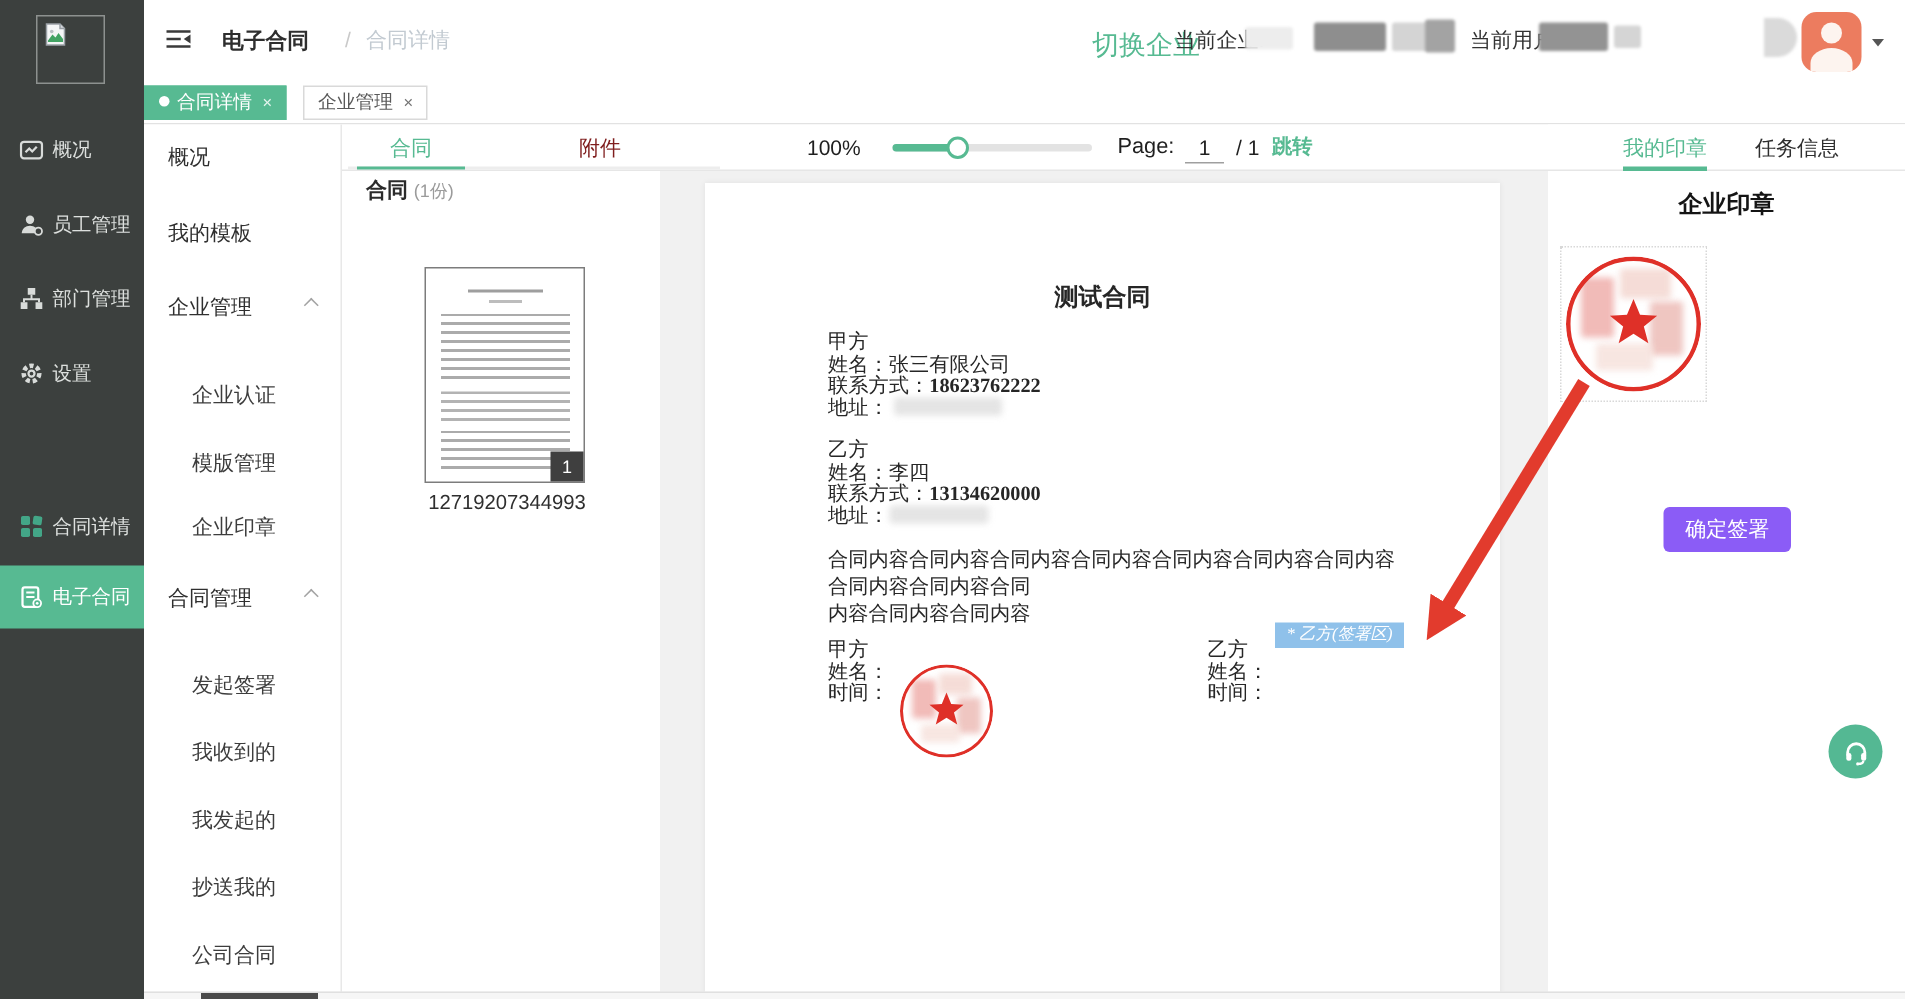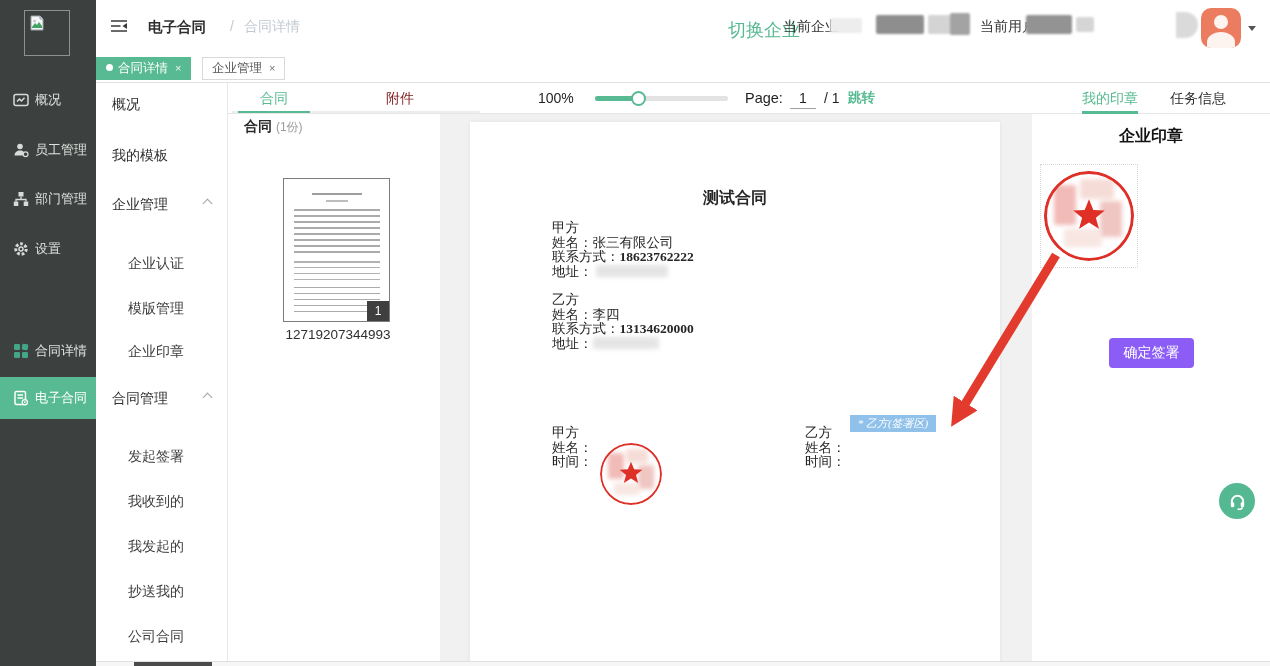--- a/index.html
+++ b/index.html
@@ -264,20 +264,24 @@
     <div class="doc-redact" style="left:126px;top:143px;width:72px;height:12px"></div>
 
     <div class="doc-block" style="top:171px">
       <div>乙方</div>
       <div>姓名：李四</div>
       <div><span>联系方式：</span><b>13134620000</b></div>
       <div>地址：</div>
     </div>
     <div class="doc-redact" style="left:123px;top:215px;width:66px;height:12px"></div>
 
+    <div class="doc-block" style="top:242px;width:380px;line-height:18px">
+      <div>合同内容合同内容合同内容合同内容合同内容合同内容合同内容合同内容合同内容合同</div>
+      <div>内容合同内容合同内容</div>
+    </div>
 
     <div class="doc-block" style="top:304px">
       <div>甲方</div>
       <div>姓名：</div>
       <div>时间：</div>
     </div>
 
     <div class="stamp" style="left:130px;top:321px;width:62px;height:62px">
       <div class="mosaic" style="left:8px;top:10px;width:16px;height:26px;background:#eda4a0;opacity:.75"></div>
       <div class="mosaic" style="left:26px;top:6px;width:22px;height:14px;background:#f3d4cd;opacity:.8"></div>

